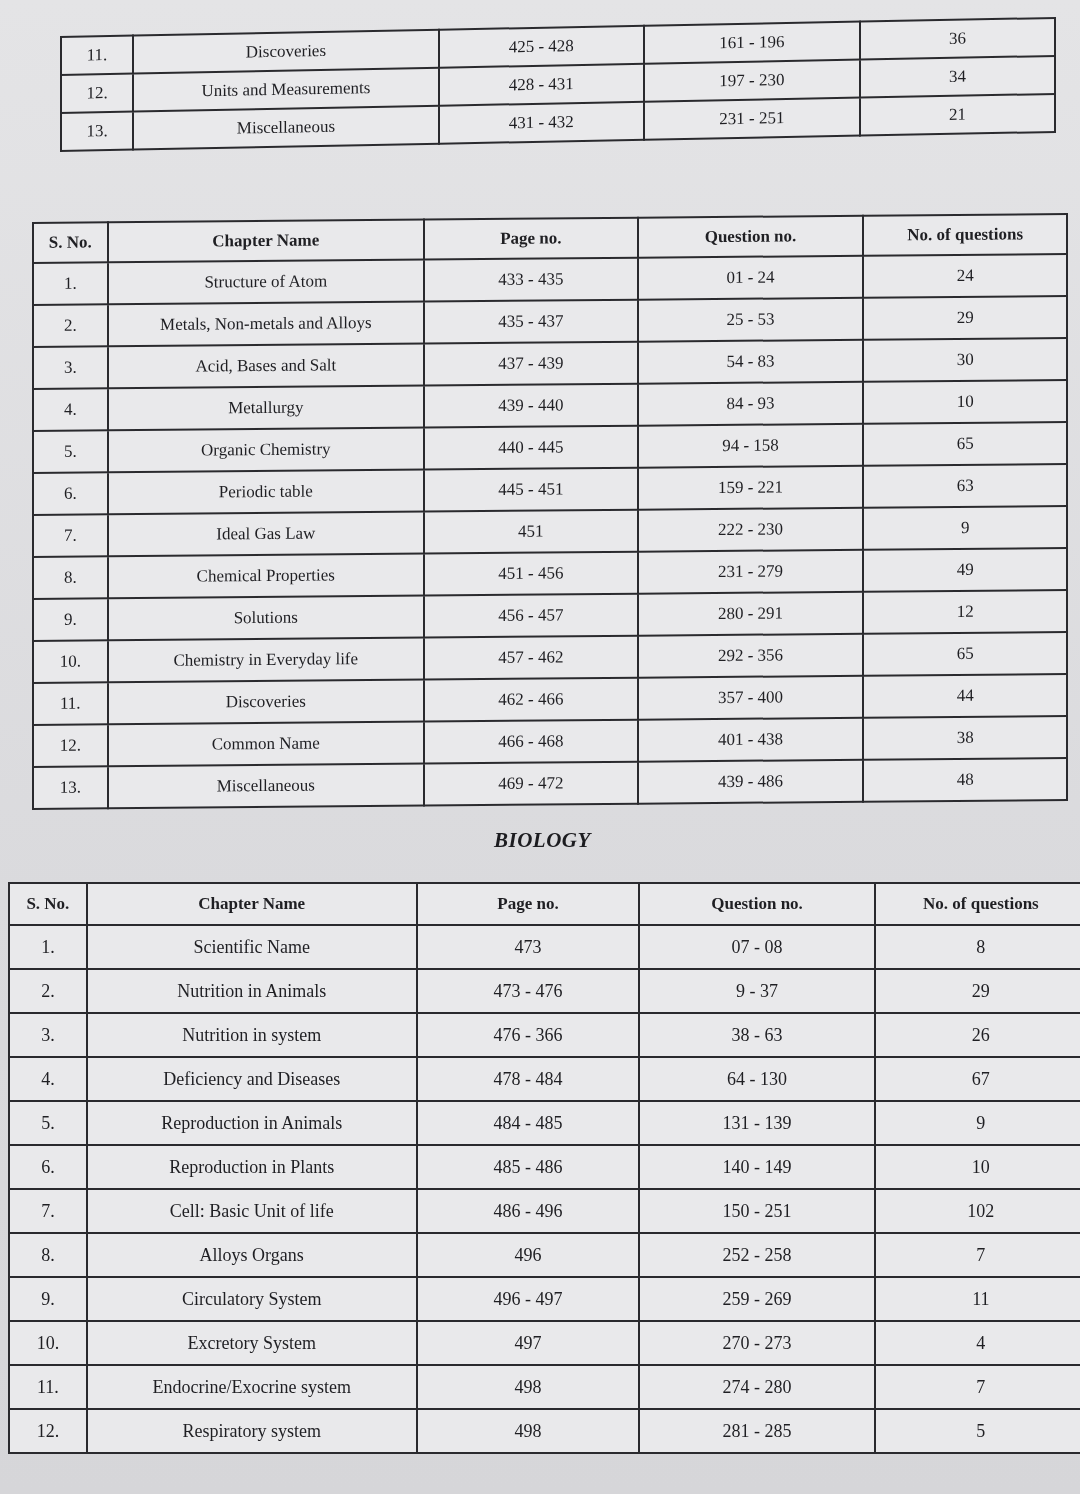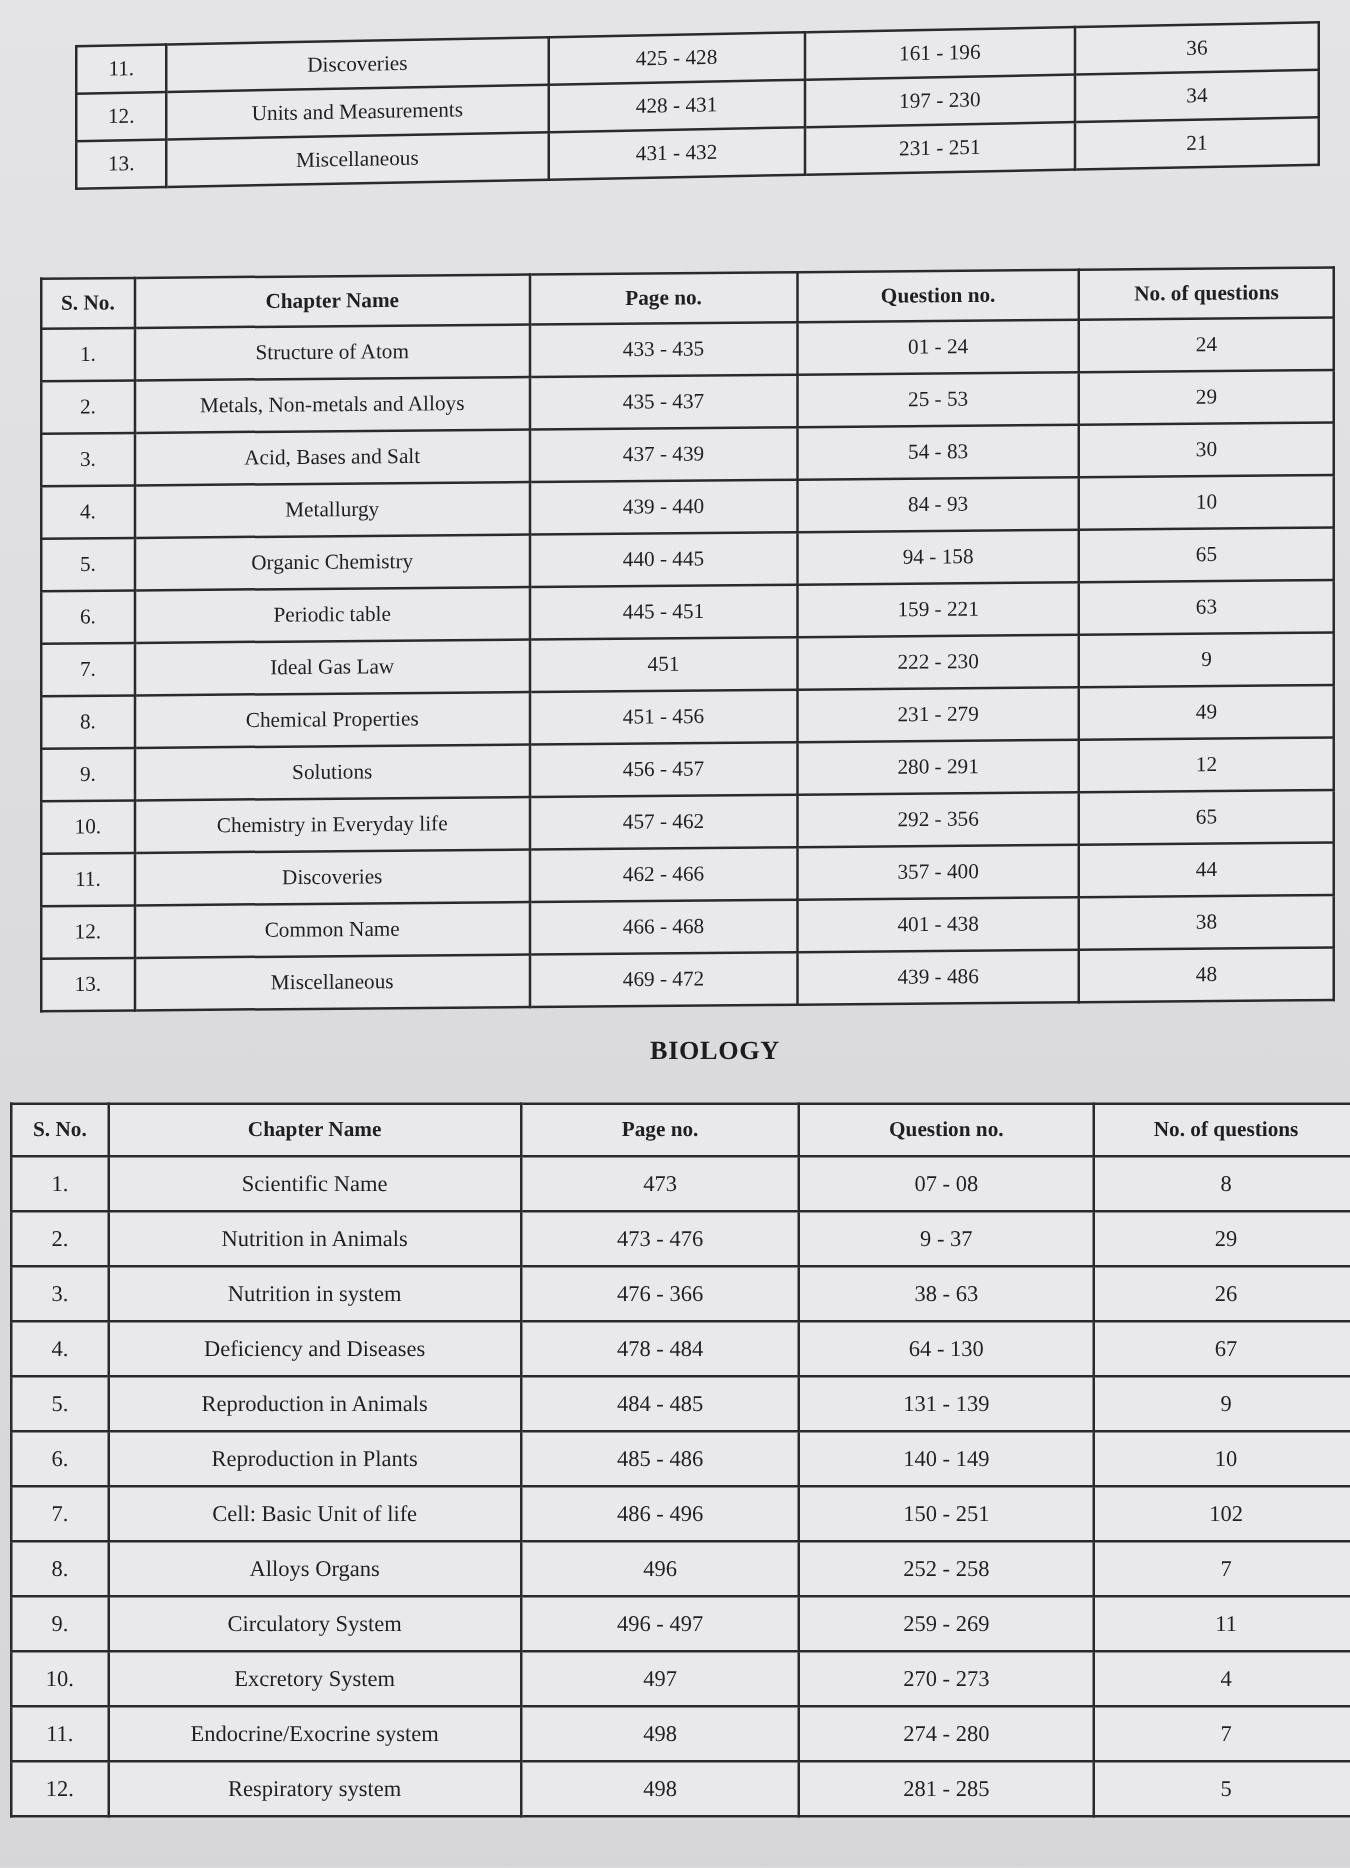--- a/index.html
+++ b/index.html
@@ -26,21 +26,21 @@
     .sec-title {
       position: absolute; font-weight: bold; font-size: 21px;
       letter-spacing: 0.5px; color: #1c1c20;
     }
     #phys { left: 60px; top: 36px; width: 996px; transform: skewY(-1.1deg); transform-origin: left top; }
     #phys td { height: 36px; }
     #chem-title { left: 488px; top: 174px; margin-top: 48px; }
     #chem { left: 32px; top: 222px; width: 1036px; transform: skewY(-0.5deg); transform-origin: left top; }
     #chem th { height: 38px; }
     #chem td { height: 40px; }
-    #bio-title { left: 520px; top: 828px; }
+    #bio-title { left: 494px; top: 828px; font-style: italic; }
     #bio { left: 8px; top: 882px; width: 1080px; }
     #bio th { height: 40px; }
     #bio td { height: 42px; font-size: 18px; }
     .c-sno { width: 72px; }
     .c-name { width: 312px; }
     .c-page { width: 210px; }
     .c-q { width: 222px; }
     .c-n { width: 200px; }
   </style>
 </head>

